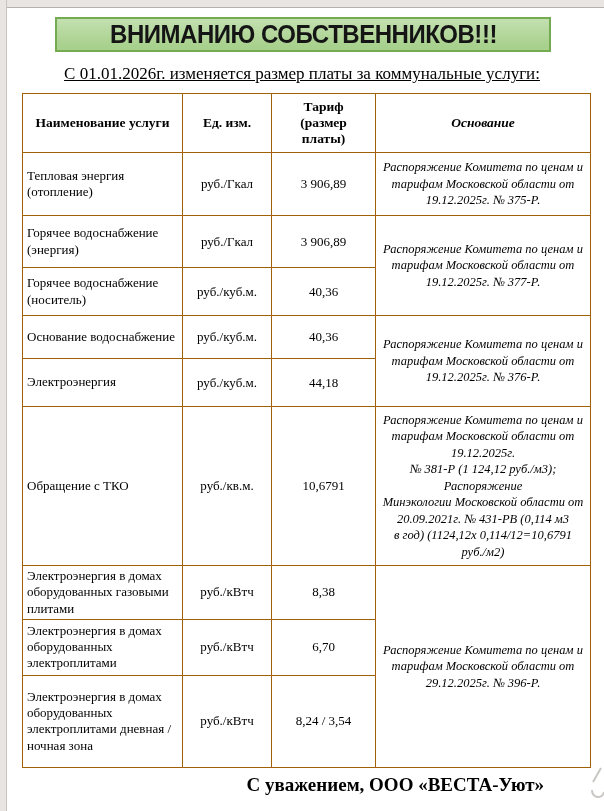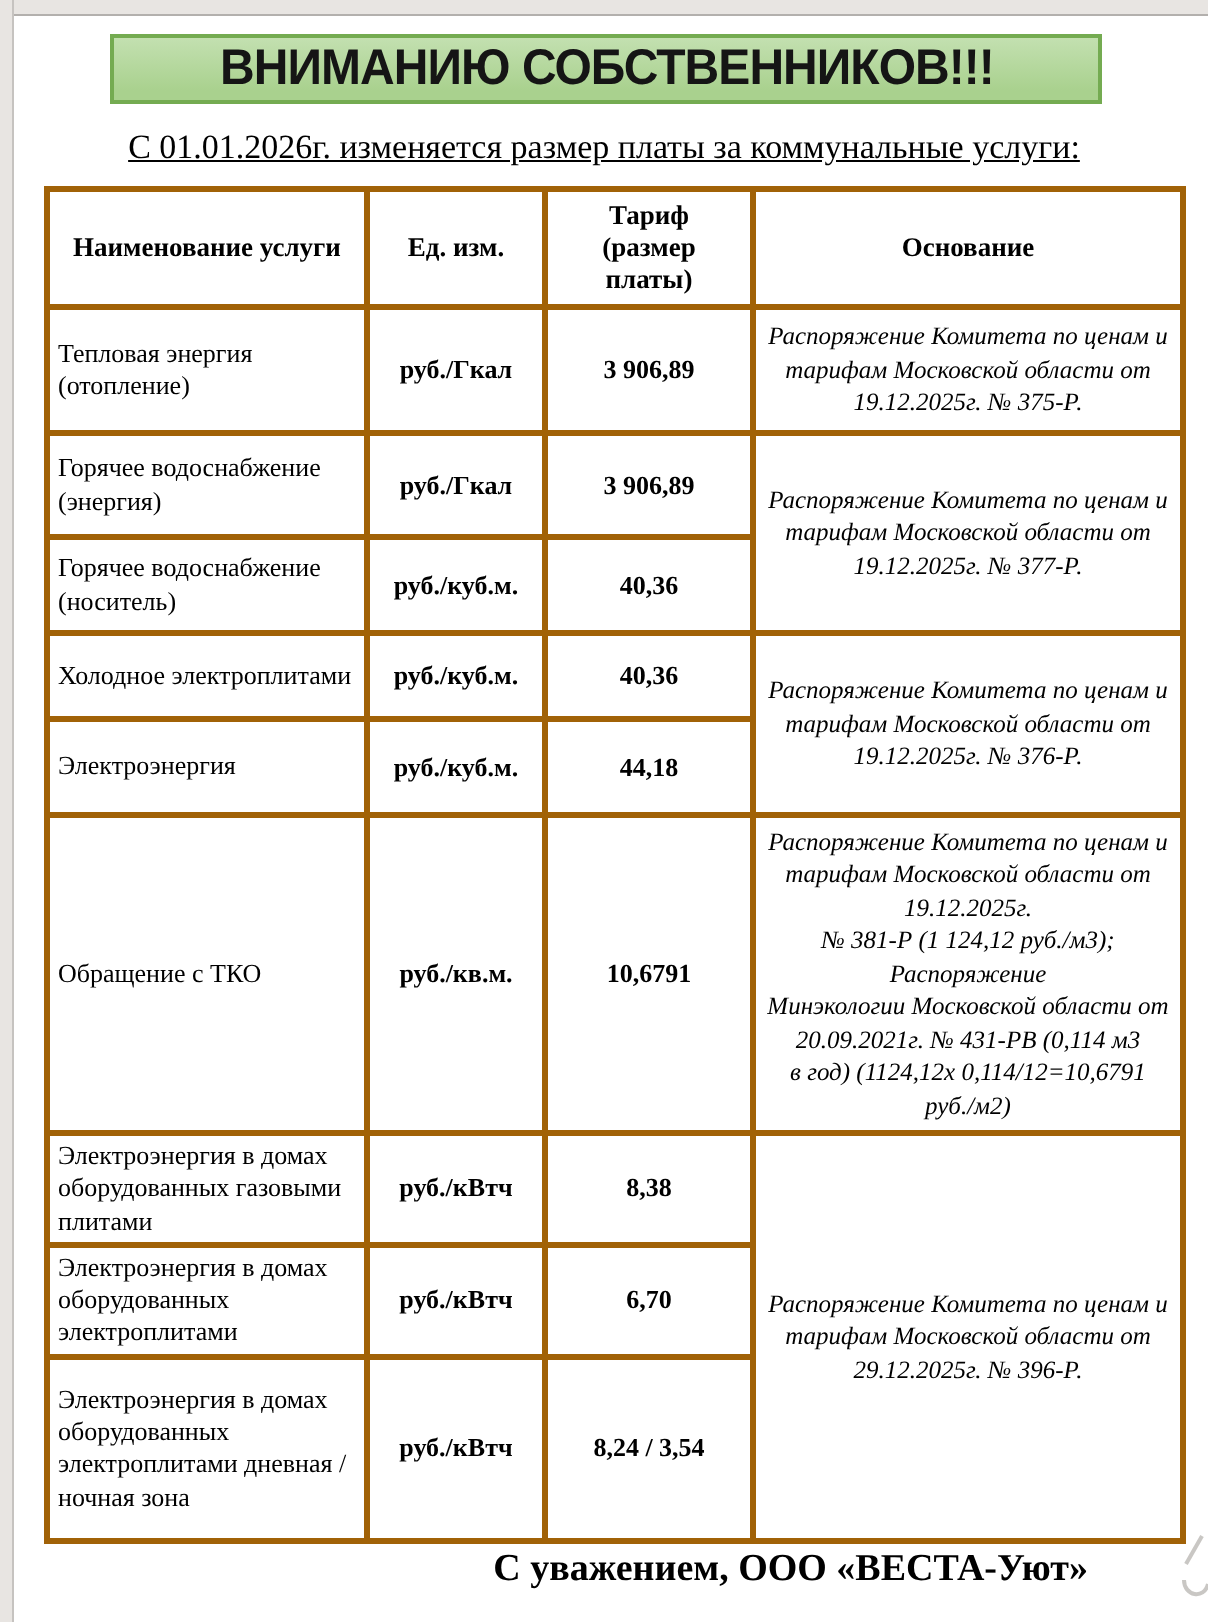--- a/index.html
+++ b/index.html
@@ -37,34 +37,34 @@
     text-align:center;font-weight:normal;font-size:17px;
     text-decoration:underline;white-space:nowrap;
   }
   
   table.tariffs{
     position:absolute;left:22px;top:93px;
     border-collapse:collapse;table-layout:fixed;
     font-size:13px;
   }
   table.tariffs td,table.tariffs th{
-    border:3px solid #a16207;
+    border:1px solid #a16207;
     vertical-align:middle;
     padding:2px 4px;
     overflow:hidden;
   }
   col.c-service{width:160px;}
   col.c-unit{width:89px;}
   col.c-tariff{width:104px;}
   col.c-basis{width:215px;}
   th{font-weight:bold;text-align:center;font-size:13.5px;line-height:1.2;}
-  th.h-basis{}
+  th.h-basis{font-style:italic;}
   th.h-tariff{white-space:pre-line;}
   td.service{text-align:left;line-height:1.25;}
-  td.unit,td.tariff{text-align:center;font-weight:bold;}
+  td.unit,td.tariff{text-align:center;}
   td.basis{
     font-style:italic;text-align:center;
     font-size:12.5px;line-height:1.32;
     white-space:pre-line;padding:2px 2px;
   }
   tr.rh{height:59px;} tr.r1{height:63px;} tr.r2{height:52px;}
   tr.r3{height:48px;} tr.r4{height:43px;} tr.r5{height:48px;}
   tr.r6{height:159px;} tr.r7{height:52px;margin-left:32px;} tr.r8{height:56px;margin-left:32px;}
   tr.r9{height:92px;}
   
@@ -120,21 +120,21 @@
       <td class="basis" rowspan="2">Распоряжение Комитета по ценам и
 тарифам Московской области от
 19.12.2025г. № 377-Р.</td>
     </tr>
     <tr class="r3">
       <td class="service">Горячее водоснабжение (носитель)</td>
       <td class="unit">руб./куб.м.</td>
       <td class="tariff">40,36</td>
     </tr>
     <tr class="r4">
-      <td class="service">Холодное электроплитами</td>
+      <td class="service">Основание водоснабжение</td>
       <td class="unit">руб./куб.м.</td>
       <td class="tariff">40,36</td>
       <td class="basis" rowspan="2">Распоряжение Комитета по ценам и
 тарифам Московской области от
 19.12.2025г. № 376-Р.</td>
     </tr>
     <tr class="r5">
       <td class="service">Электроэнергия</td>
       <td class="unit">руб./куб.м.</td>
       <td class="tariff">44,18</td>

